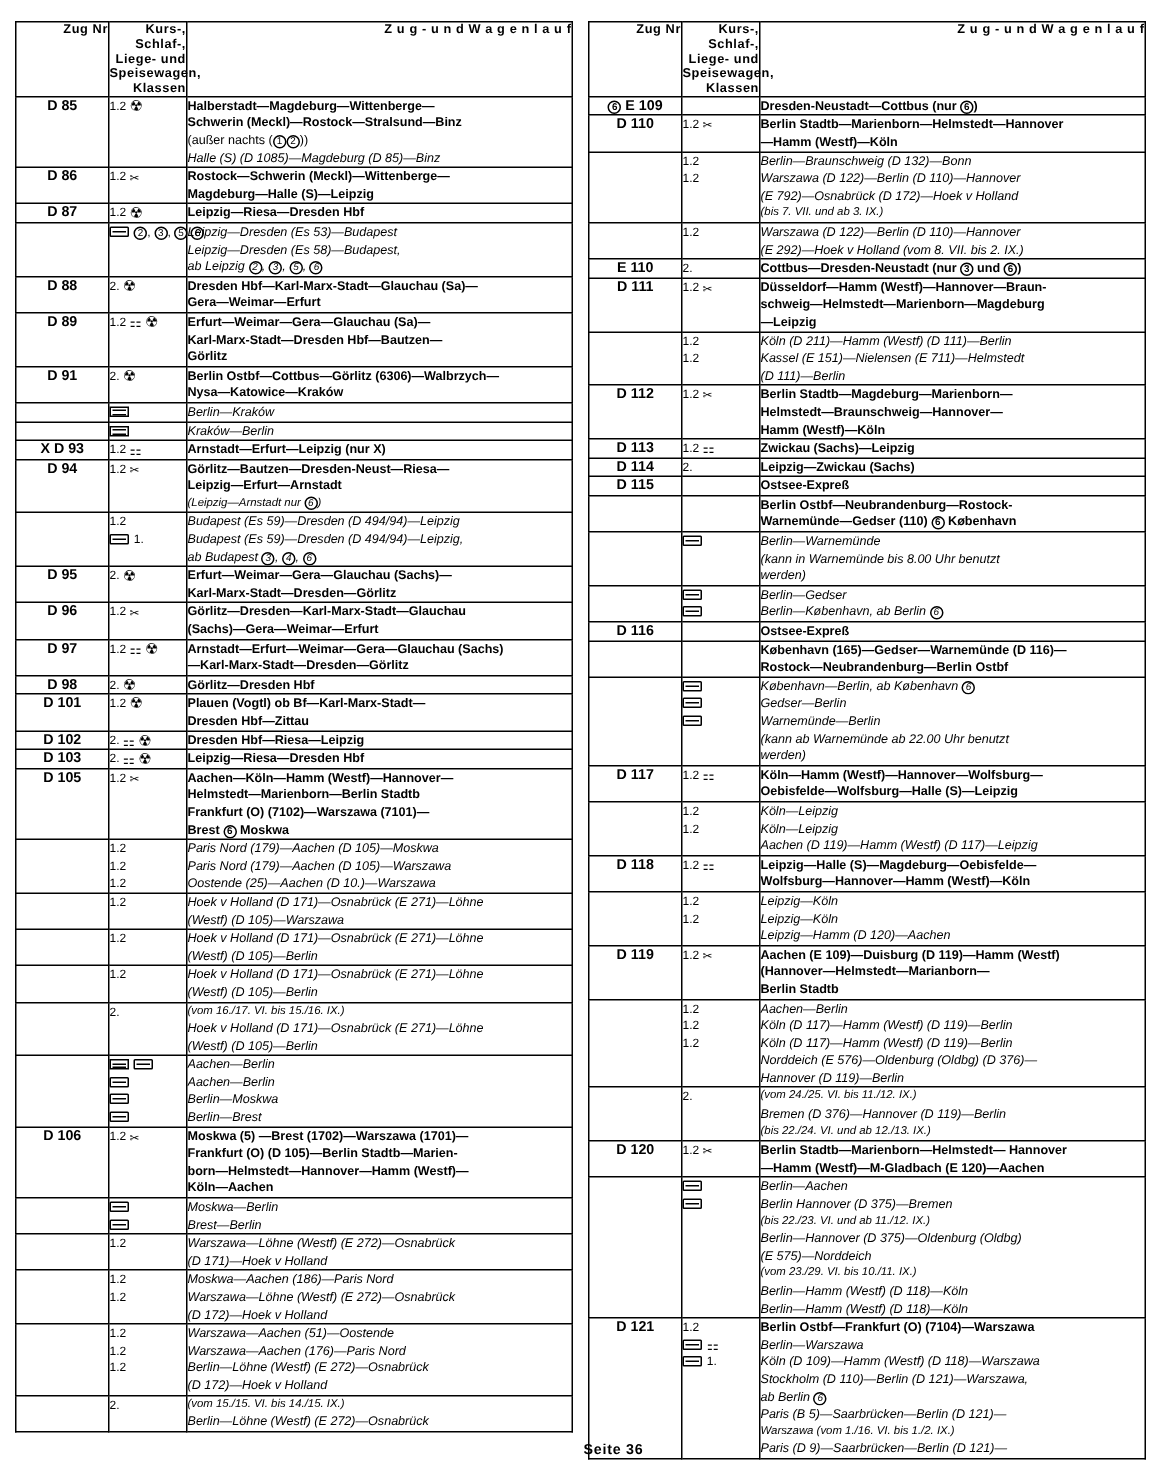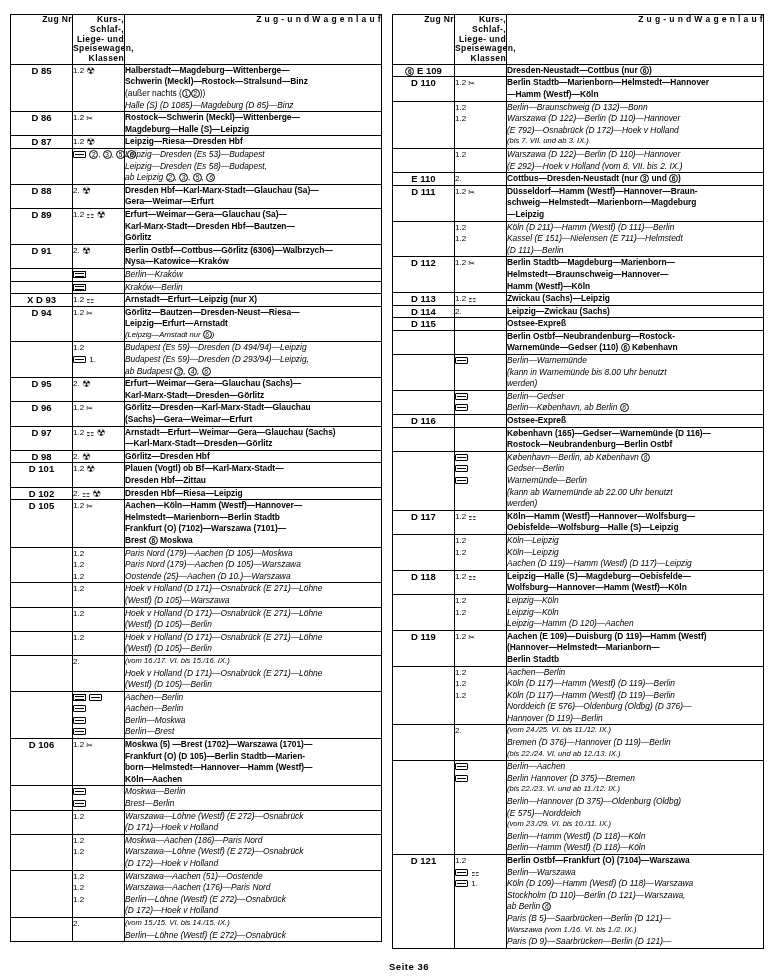--- a/index.html
+++ b/index.html
@@ -234,21 +234,21 @@
               </td>
             </tr>
             <tr>
               <td class="zug">&nbsp;</td>
               <td class="kl">
                 <div class="kl-line">1.2</div>
                 <div class="kl-line"><span class="sym sym-bed"></span> 1.</div>
               </td>
               <td class="lauf">
                 <div class="lauf-line i">Budapest (Es 59)—Dresden (D 494/94)—Leipzig</div>
-                <div class="lauf-line i">Budapest (Es 59)—Dresden (D 293/94)—Leipzig,</div>
+                <div class="lauf-line i">Budapest (Es 59)—Dresden (D 494/94)—Leipzig,</div>
                 <div class="lauf-line i">ab Budapest <span class="circ">3</span>, <span class="circ">4</span>, <span class="circ">6</span></div>
               </td>
             </tr>
             <tr>
               <td class="zug">D 95</td>
               <td class="kl">
                 <div class="kl-line">2. <span class="sym sym-fork">☢</span></div>
               </td>
               <td class="lauf">
                 <div class="lauf-line b">Erfurt—Weimar—Gera—Glauchau (Sachs)—</div>
@@ -294,20 +294,29 @@
                 <div class="lauf-line b">Dresden Hbf—Zittau</div>
               </td>
             </tr>
             <tr>
               <td class="zug">D 102</td>
               <td class="kl">
                 <div class="kl-line">2. <span class="sym sym-cup">⚏</span> <span class="sym sym-fork">☢</span></div>
               </td>
               <td class="lauf">
                 <div class="lauf-line b">Dresden Hbf—Riesa—Leipzig</div>
+              </td>
+            </tr>
+            <tr>
+              <td class="zug">D 103</td>
+              <td class="kl">
+                <div class="kl-line">2. <span class="sym sym-cup">⚏</span> <span class="sym sym-fork">☢</span></div>
+              </td>
+              <td class="lauf">
+                <div class="lauf-line b">Leipzig—Riesa—Dresden Hbf</div>
               </td>
             </tr>
             <tr>
               <td class="zug">D 105</td>
               <td class="kl">
                 <div class="kl-line">1.2 <span class="sym">✂</span></div>
               </td>
               <td class="lauf">
                 <div class="lauf-line b">Aachen—Köln—Hamm (Westf)—Hannover—</div>
                 <div class="lauf-line b">Helmstedt—Marienborn—Berlin Stadtb</div>
@@ -720,20 +729,30 @@
               <td class="kl">
                 <div class="kl-line">2.</div>
               </td>
               <td class="lauf">
                 <div class="lauf-line i sm">(vom 24./25. VI. bis 11./12. IX.)</div>
                 <div class="lauf-line i">Bremen (D 376)—Hannover (D 119)—Berlin</div>
                 <div class="lauf-line i sm">(bis 22./24. VI. und ab 12./13. IX.)</div>
               </td>
             </tr>
             <tr>
+              <td class="zug">D 120</td>
+              <td class="kl">
+                <div class="kl-line">1.2 <span class="sym">✂</span></div>
+              </td>
+              <td class="lauf">
+                <div class="lauf-line b">Berlin Stadtb—Marienborn—Helmstedt— Hannover</div>
+                <div class="lauf-line b">—Hamm (Westf)—M-Gladbach (E 120)—Aachen</div>
+              </td>
+            </tr>
+            <tr>
               <td class="zug">&nbsp;</td>
               <td class="kl">
                 <div class="kl-line"><span class="sym sym-bed"></span></div>
                 <div class="kl-line"><span class="sym sym-bed"></span></div>
               </td>
               <td class="lauf">
                 <div class="lauf-line i">Berlin—Aachen</div>
                 <div class="lauf-line i">Berlin Hannover (D 375)—Bremen</div>
                 <div class="lauf-line i sm">(bis 22./23. VI. und ab 11./12. IX.)</div>
                 <div class="lauf-line i">Berlin—Hannover (D 375)—Oldenburg (Oldbg)</div>

